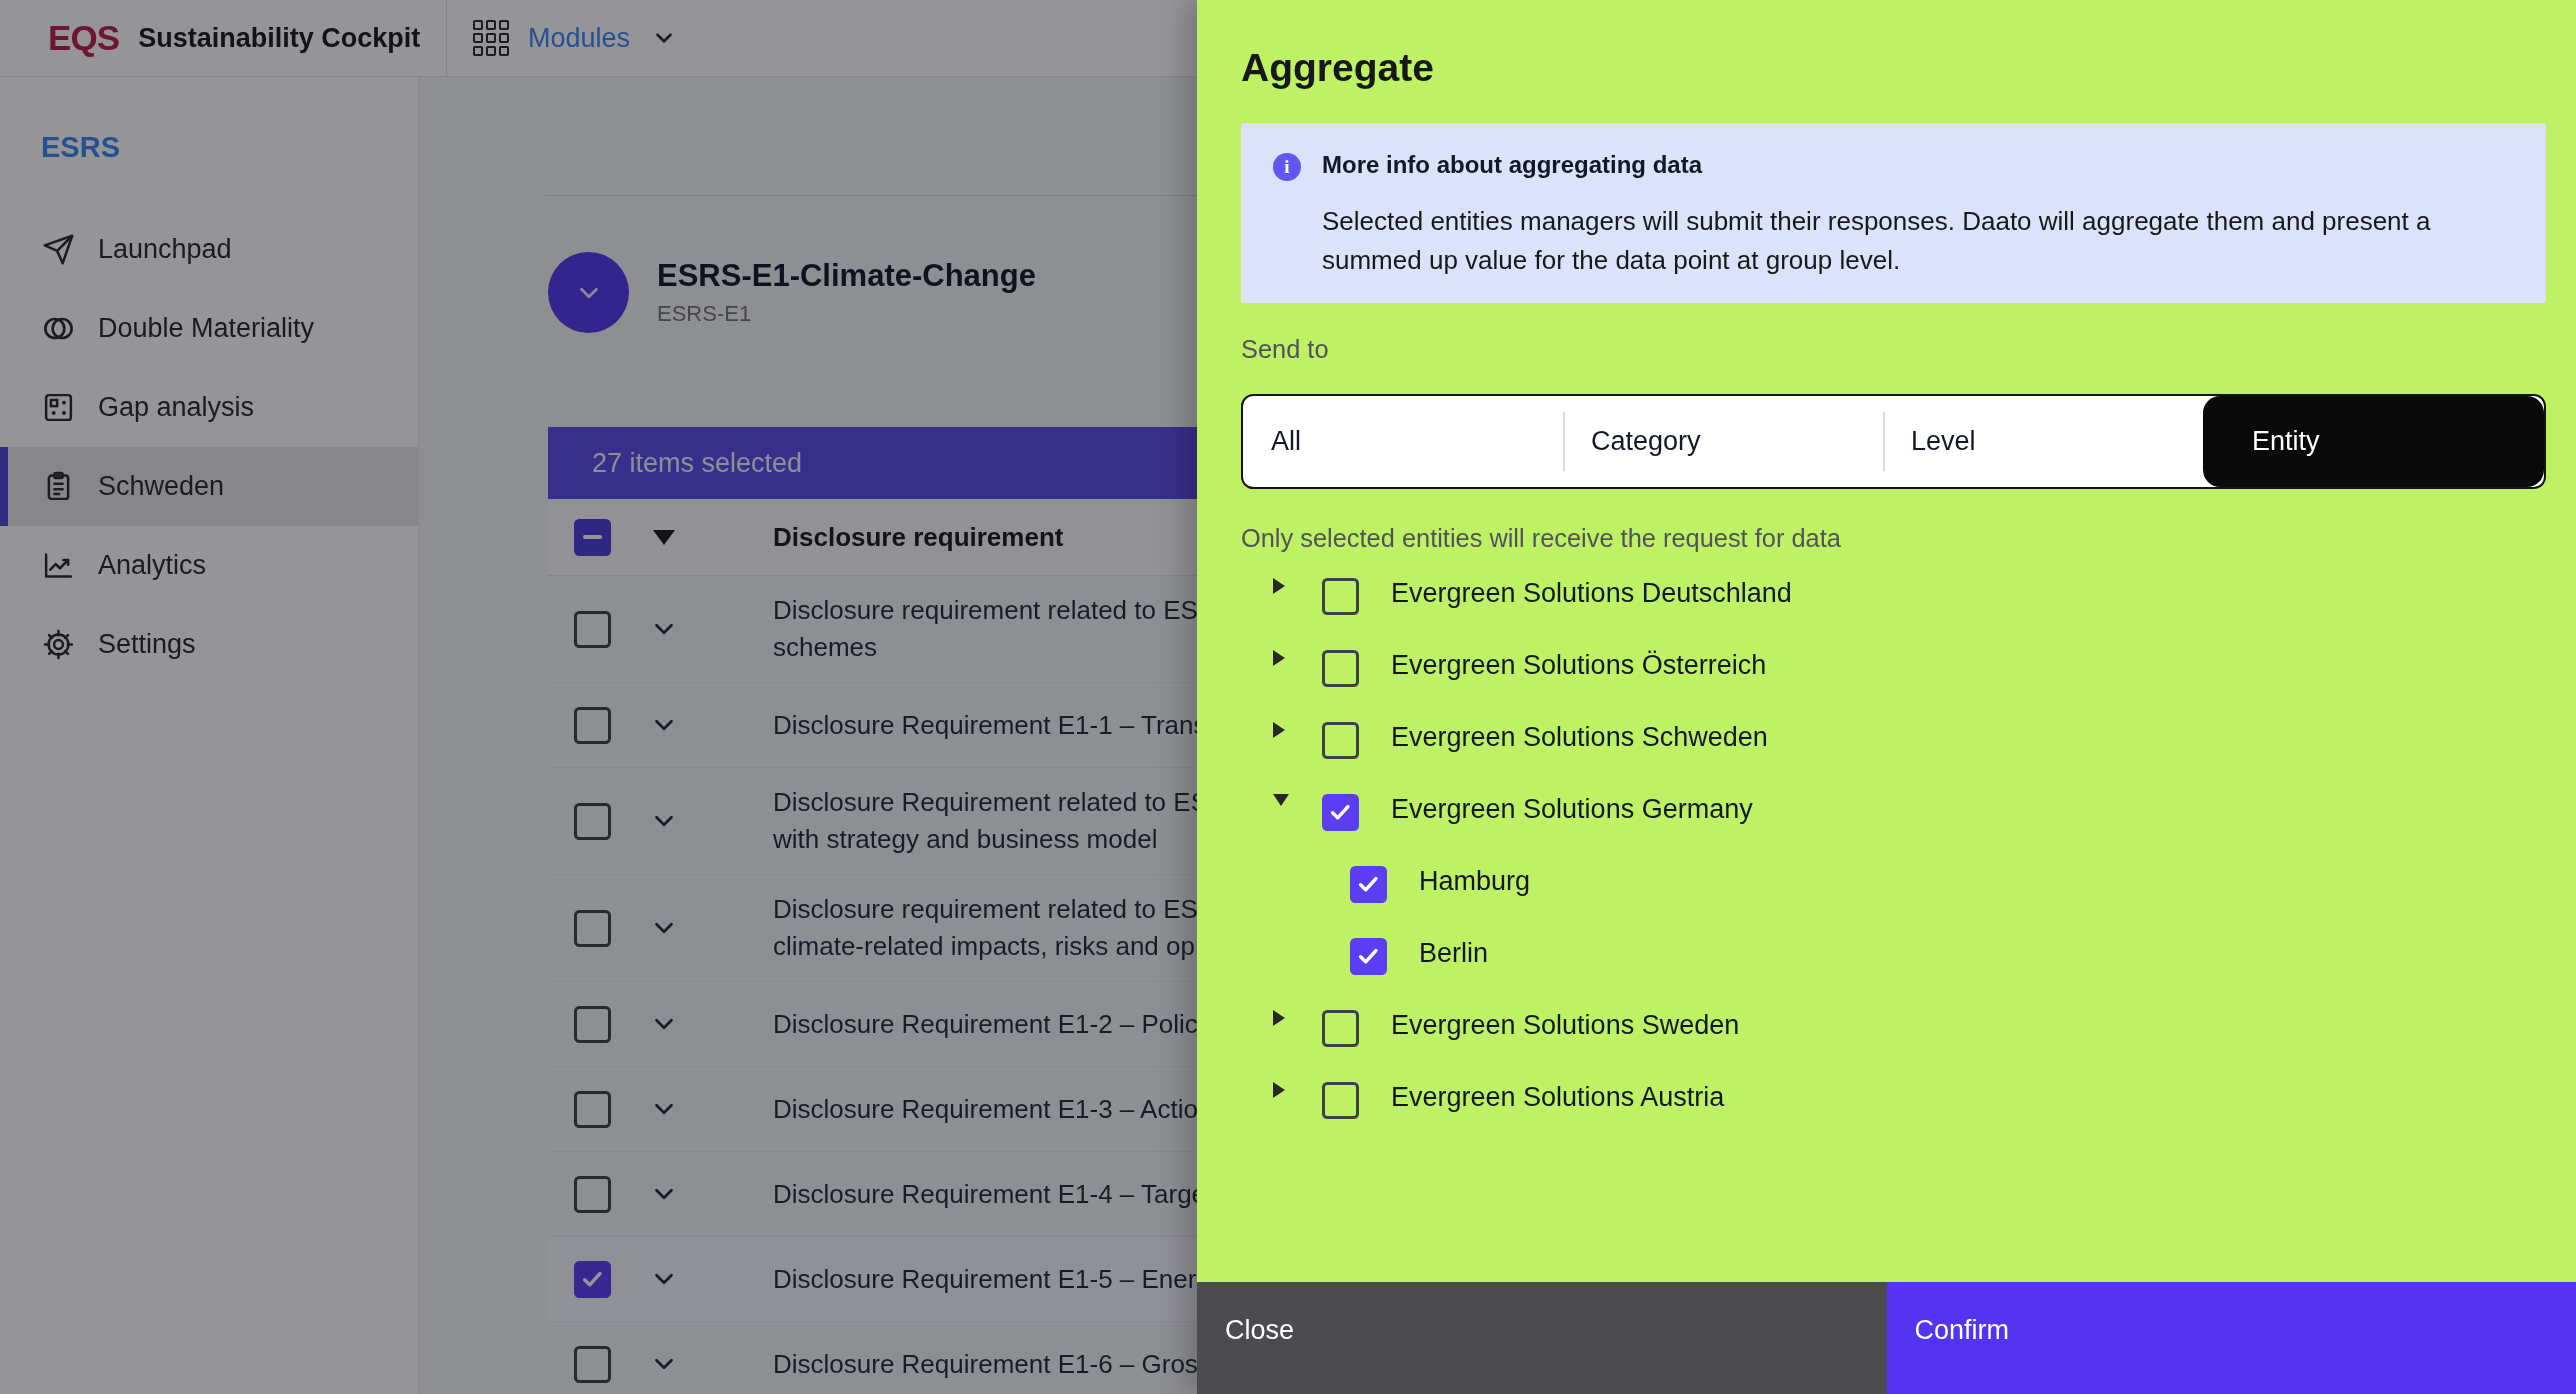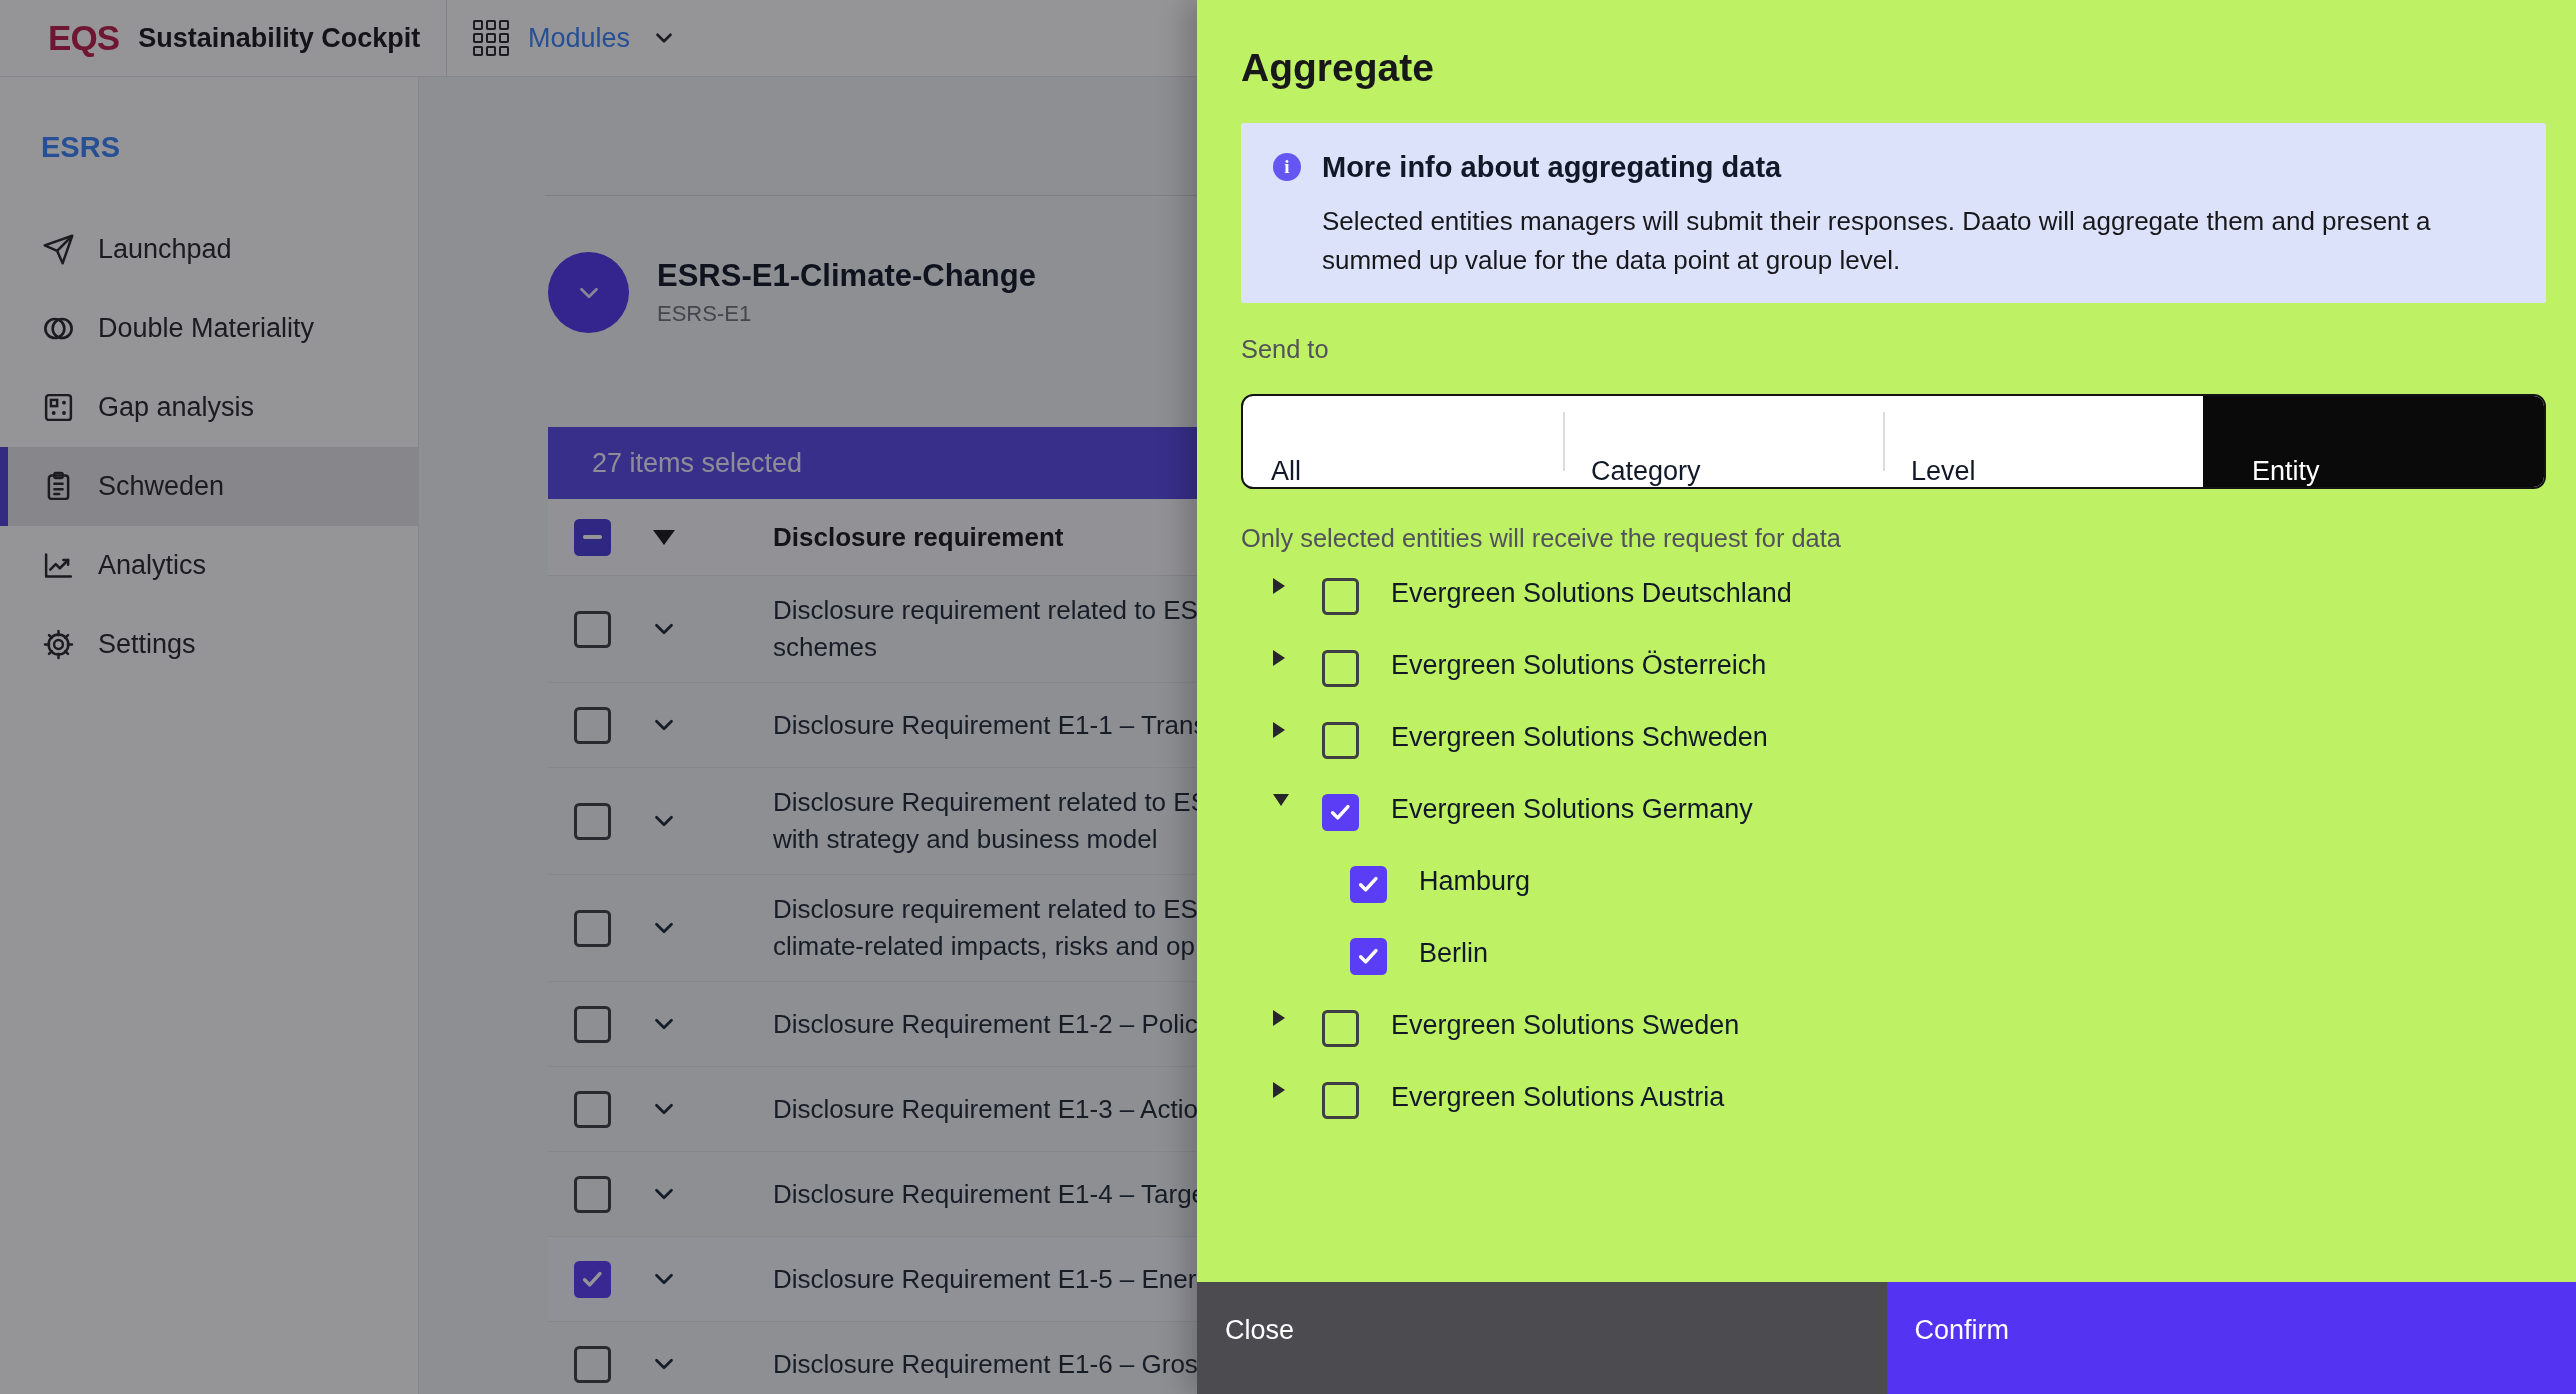--- a/index.html
+++ b/index.html
@@ -70,25 +70,25 @@
   .th-label{margin-left:57px;font-size:26px;font-weight:700;color:#18181b;white-space:nowrap;}
 
   
   .overlay{position:absolute;left:0;top:0;width:1197px;height:1395px;background:rgba(14,13,20,0.44);z-index:5;}
 
   
   .modal{position:absolute;left:1197px;top:0;width:1379px;height:1395px;background:#bef264;z-index:10;box-shadow:-12.3px 0 26px rgba(0,0,0,0.20);}
   .m-title{position:absolute;left:44px;top:46px;font-size:39px;font-weight:700;color:#18181b;}
   .infobox{position:absolute;left:44px;top:123px;width:1305px;height:180px;background:var(--info-bg);border-radius:2.6px;}
   .info-icon{position:absolute;left:32px;top:30px;width:28px;height:28px;border-radius:50%;background:var(--info-icon);color:#fff;font-size:19px;font-weight:700;font-family:"Liberation Serif",serif;display:flex;align-items:center;justify-content:center;}
-  .info-title{position:absolute;left:81px;top:28px;font-size:29px;font-weight:700;color:#111827;}
+  .info-title{position:absolute;left:81px;top:28px;font-size:24px;font-weight:700;color:#111827;}
   .info-body{position:absolute;left:81px;top:79px;width:1192px;font-size:26px;line-height:39px;color:#18181b;}
   .sendto{position:absolute;left:44px;top:335px;font-size:25.4px;color:#52525b;}
   .seg-wrap{position:absolute;left:44px;top:394px;width:1305px;height:95px;border:2.2px solid #141417;border-radius:12.3px;background:#fff;display:flex;overflow:hidden;}
-  .seg{flex:1 1 0;display:flex;align-items:flex-end;position:relative;cursor:pointer;}
+  .seg{flex:1 1 0;display:flex;align-items:center;position:relative;cursor:pointer;border-radius:17px;}
   .seg .seg-label{margin-left:28px;font-size:27px;color:#111827;}
   .seg + .seg::before{content:"";position:absolute;left:0;top:16px;bottom:16px;width:1.8px;background:#dcdce0;}
   .seg.selected{background:var(--seg-black);padding-left:21px;}
   .seg.selected::before{display:none;}
   .seg.selected .seg-label{color:#ffffff;}
   .helper{position:absolute;left:44px;top:524px;font-size:25.4px;color:#52525b;}
   .tree{position:absolute;left:44px;top:578px;width:1297px;}
   .tr-row{height:72px;display:flex;align-items:flex-start;cursor:pointer;}
   .tr-row{padding-left:32px;}
   .tr-row.child{padding-left:60px;}

